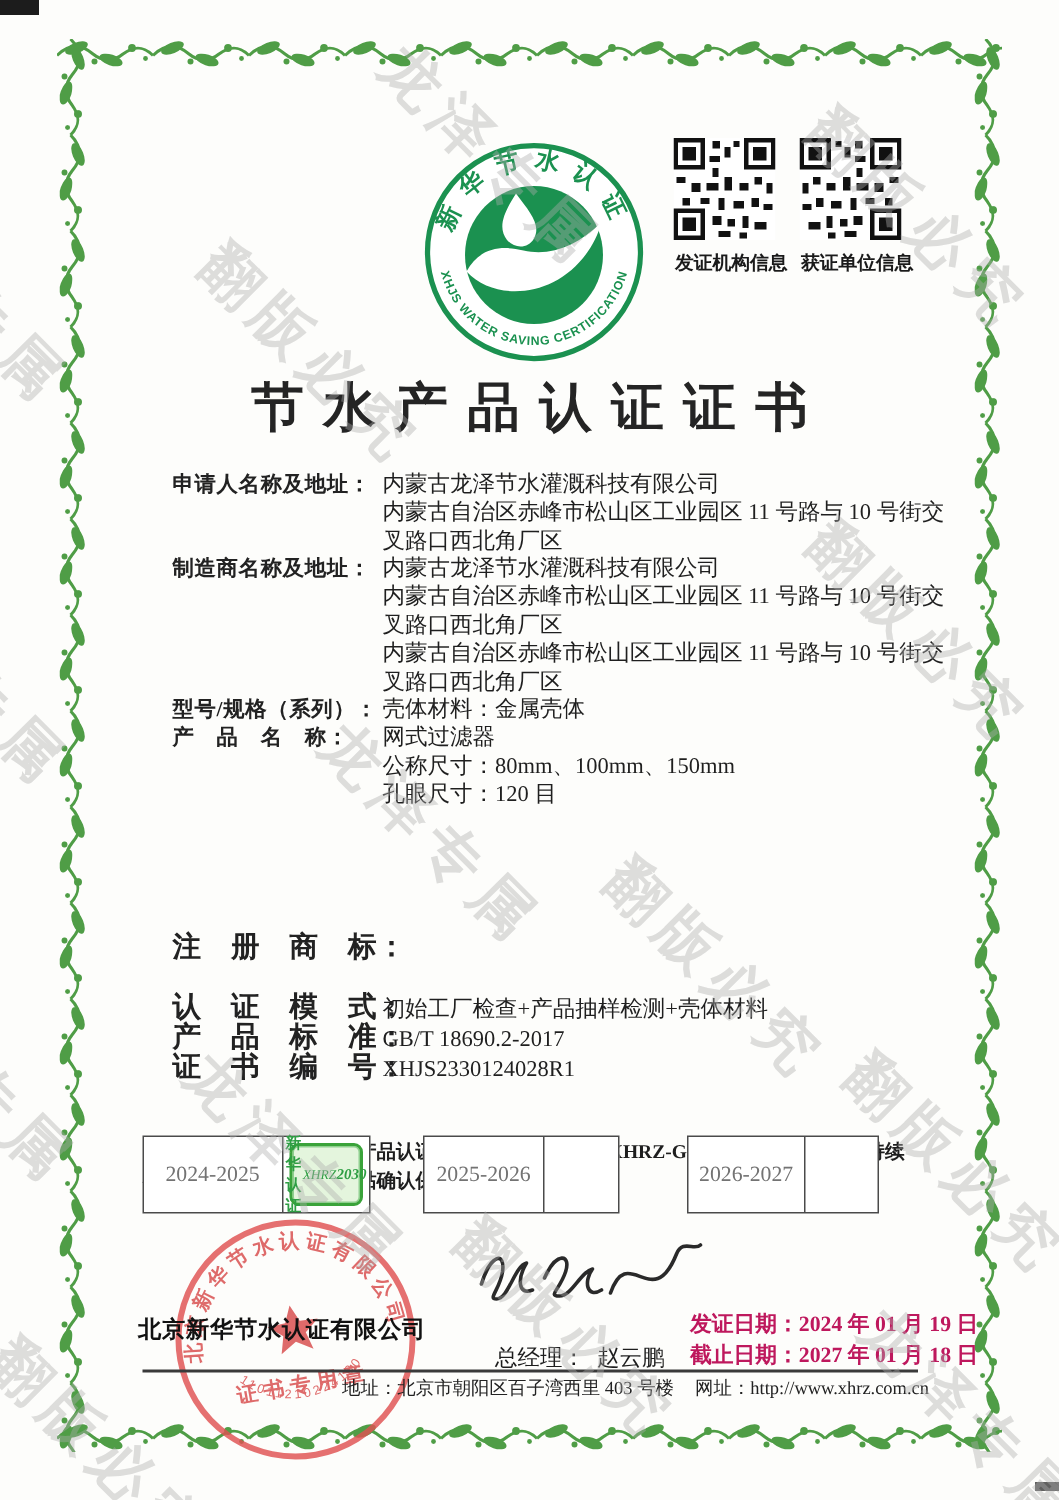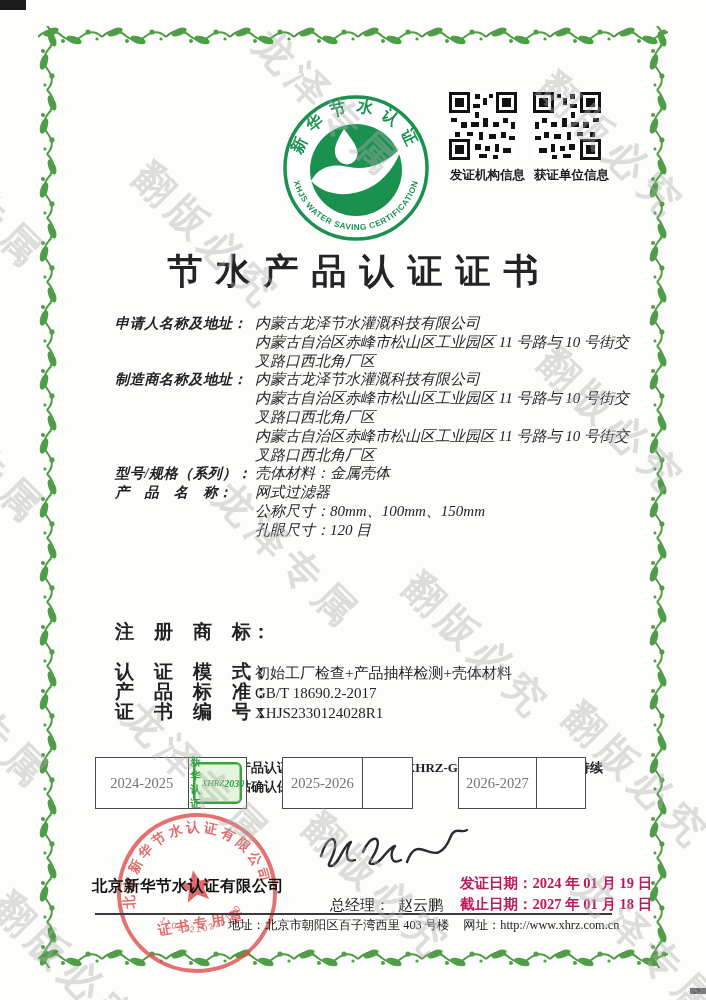--- a/index.html
+++ b/index.html
@@ -11,21 +11,21 @@
       color:rgba(172,172,172,0.40);transform:rotate(45deg);transform-origin:left top;pointer-events:none;
       font-family:"Liberation Sans","DejaVu Sans",sans-serif;}
   
   .artifact{position:absolute;background:#1c1c1c;}
   
   .cert-title{position:absolute;left:0;right:0;top:248px;text-align:center;font-size:35px;font-weight:800;
       letter-spacing:13px;color:#242424;font-family:"Liberation Sans","DejaVu Sans",sans-serif;margin-left:13px;}
   
   .qr-label{position:absolute;width:84px;text-align:right;font-size:12.5px;font-weight:700;color:#1a1a1a;}
   
-  .info-block{position:absolute;left:115px;top:314px;width:510px;font-style:italic;}
+  .info-block{position:absolute;left:115px;top:314px;width:510px;}
   .info-line{height:18.8px;line-height:18.8px;font-size:15px;white-space:nowrap;}
   .info-line .lbl{display:inline-block;width:140px;font-size:14.2px;font-weight:600;letter-spacing:0.5px;color:#222;}
   .info-line .val{font-weight:500;color:#1f1f1f;}
   .reg-line{position:absolute;left:115px;width:510px;height:20px;line-height:20px;font-size:15px;white-space:nowrap;}
   .reg-line .lbl{display:inline-block;width:140px;font-size:19px;font-weight:600;letter-spacing:0.5px;color:#222;}
   .reg-line .val{font-weight:500;color:#1f1f1f;}
   
   .statement{position:absolute;left:95px;top:758px;width:520px;font-size:13px;line-height:19px;
       font-weight:600;text-indent:2em;color:#1e1e1e;}
   

